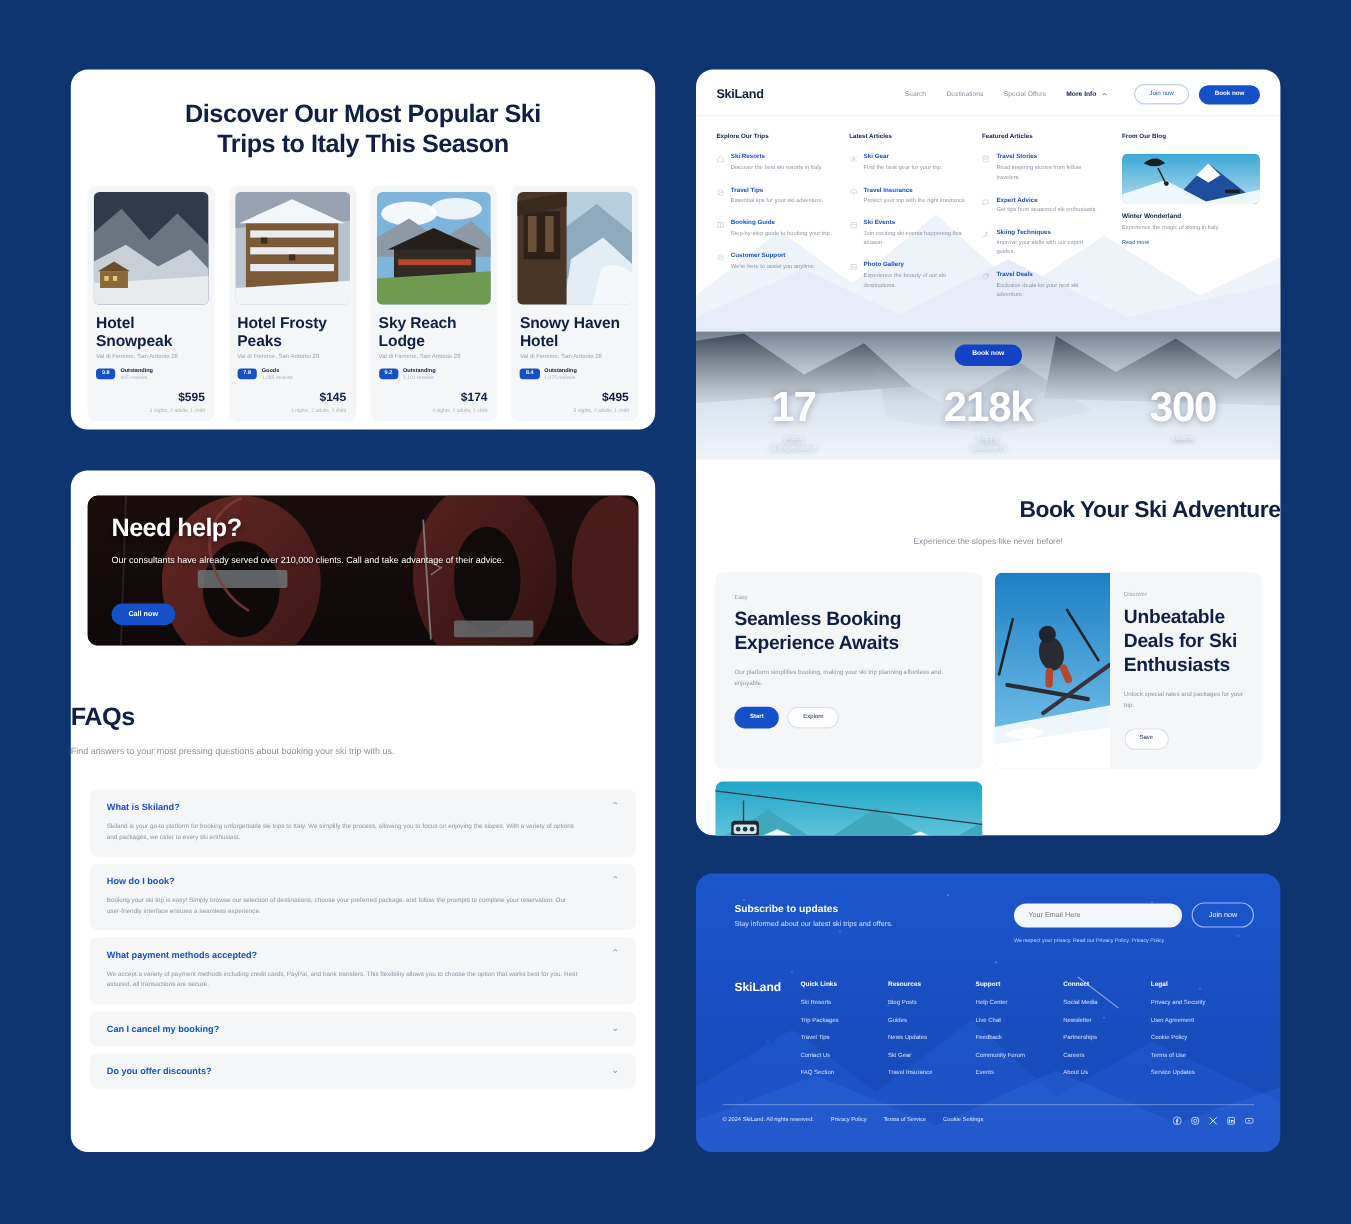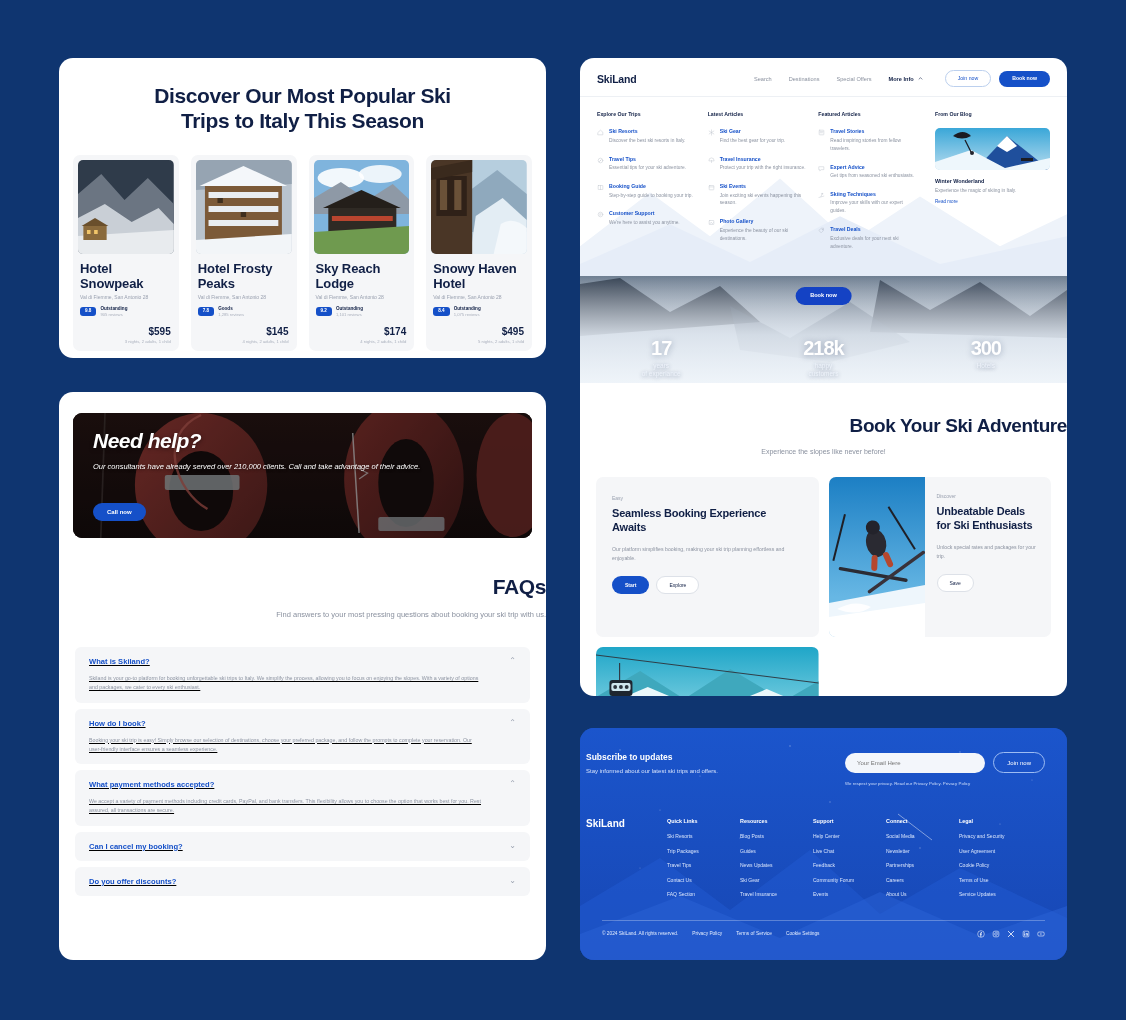--- a/index.html
+++ b/index.html
@@ -39,33 +39,33 @@
   .cbtn { width: 17px; height: 17px; border-radius: 50%; display: flex; align-items: center; justify-content: center; font-size: 7px; }
   .cbtn.prev { border: 1px solid #e2e4e9; color: #c2c6ce; }
   .cbtn.next { border: 1.2px solid #9fc0f0; color: #1550c8; box-shadow: 0 0 0 2px rgba(21,80,200,.10); }
 
   
   #panel-faq { left: 59px; top: 392px; width: 487px; height: 568px; }
   .help-banner {
     margin: 21px 14px 0 14px; height: 125px; border-radius: 9px; overflow: hidden;
     position: relative; background: #15100f;
   }
-  .help-inner { position: relative; z-index: 3; padding: 16px 0 0 20px; font-style: italic; }
+  .help-inner { position: relative; z-index: 3; padding: 16px 0 0 20px; }
   .help-title { color: #fff; font-size: 21px; font-weight: bold; letter-spacing: -0.5px; text-shadow: 0 1px 4px rgba(0,0,0,.5); }
   .help-sub { color: #fff; font-size: 7.5px; margin-top: 9px; text-shadow: 0 1px 3px rgba(0,0,0,.6); }
   .help-btn {
     position: absolute; left: 20px; bottom: 17px; z-index: 3;
     background: #1550c8; color: #fff; font-size: 6px; font-weight: bold;
     border-radius: 20px; padding: 6px 14px; border: none; line-height: 1;
   }
-  .faq-head { text-align: right; margin-top: 37px; }
+  .faq-head { text-align: left; margin-top: 48px; }
   .faq-h1 { font-size: 21px; font-weight: bold; color: #101f45; letter-spacing: -0.4px; }
   .faq-sub { font-size: 7.5px; color: #8a919f; margin-top: 11px; }
   .faq-list { margin: 28px 16px 0 16px; display: flex; flex-direction: column; gap: 6px; }
-  .faq-item { background: #f5f6f8; border-radius: 6px; padding: 10px 14px 10px 14px; position: relative; text-decoration: underline; }
+  .faq-item { background: #f5f6f8; border-radius: 6px; padding: 10px 14px 10px 14px; position: relative; }
   .faq-q { font-size: 7.6px; font-weight: bold; color: #1550c8; }
   .faq-a { font-size: 5.3px; line-height: 1.75; color: #8c93a1; margin-top: 8px; padding-right: 34px; }
   .faq-chev { position: absolute; right: 14px; top: 9px; font-size: 8px; color: #9aa1b0; }
 
   
   #panel-site { left: 580px; top: 58px; width: 487px; height: 638px; }
   .site-nav { display: flex; align-items: center; padding: 12px 17px 0 17px; }
   .brand { font-size: 10.5px; font-weight: bold; color: #101f45; letter-spacing: -0.2px; }
   .nav-links { margin-left: auto; display: flex; align-items: center; gap: 17px; }
   .nav-link { font-size: 5.6px; color: #8a919f; }
@@ -91,45 +91,45 @@
   .blog-more { font-size: 4.6px; color: #1550c8; margin-top: 6px; }
 
   .hero { position: relative; height: 107px; overflow: hidden; }
   .hero-book {
     position: absolute; left: 50%; transform: translateX(-50%); top: 11px; z-index: 4;
     background: #1442c4; color: #fff; font-size: 5.6px; font-weight: bold;
     border: none; border-radius: 20px; padding: 6px 15px; line-height: 1;
   }
   .stats { position: absolute; z-index: 4; bottom: 4px; left: 0; right: 0; display: flex; }
   .stat { flex: 1; text-align: center; }
-  .stat-n { color: #fff; font-size: 20px; font-weight: bold; letter-spacing: -1px; text-shadow: 0 1px 6px rgba(20,40,80,.35); }
+  .stat-n { color: #fff; font-size: 35px; font-weight: bold; letter-spacing: -1px; text-shadow: 0 1px 6px rgba(20,40,80,.35); }
   .stat-l { color: #eef3fb; font-size: 6.5px; line-height: 1.35; margin-top: 2px; text-shadow: 0 1px 4px rgba(20,40,80,.45); }
 
   .adv-head { text-align: center; padding-top: 32px; }
   .adv-h1 { font-size: 19px; font-weight: bold; color: #101f45; letter-spacing: -0.4px; text-align: right; }
   .adv-sub { font-size: 7px; color: #8a919f; margin-top: 11px; }
   .adv-grid { display: grid; grid-template-columns: 1fr 1fr; gap: 10px; padding: 22px 16px 0 16px; }
   .adv-card { background: #f5f6f8; border-radius: 7px; overflow: hidden; }
   .adv-card.pad { padding: 18px 16px; }
   .adv-eyebrow { font-size: 5px; color: #9aa1b0; }
-  .adv-title { font-size: 11px; font-weight: bold; color: #101f45; line-height: 1.25; margin-top: 6px; letter-spacing: -0.2px; }
+  .adv-title { font-size: 16px; font-weight: bold; color: #101f45; line-height: 1.25; margin-top: 6px; letter-spacing: -0.2px; }
   .adv-body { font-size: 5.2px; color: #8c93a1; line-height: 1.7; margin-top: 10px; }
   .adv-btns { display: flex; gap: 7px; margin-top: 14px; }
   .pill-solid { background: #1550c8; color: #fff; font-size: 5px; font-weight: bold; border: none; border-radius: 20px; padding: 6px 13px; line-height: 1; }
   .pill-out { background: #fff; color: #101f45; font-size: 5px; border: 1px solid #dde1e8; border-radius: 20px; padding: 5.5px 12px; line-height: 1; }
   .adv-split { display: flex; }
   .adv-split .pic { width: 96px; flex: 0 0 96px; position: relative; overflow: hidden; }
   .adv-split .txt { padding: 16px 12px; }
 
   
   #panel-footer {
     left: 580px; top: 728px; width: 487px; height: 232px;
     border-radius: 14px; overflow: hidden; position: absolute; background: #1a51c9;
   }
-  .ft-layer { position: relative; z-index: 3; padding: 24px 22px 0 6px; }
+  .ft-layer { position: relative; z-index: 3; padding: 24px 22px 0 32px; }
   .ft-sub-row { display: flex; align-items: flex-start; }
   .ft-sub-h { color: #fff; font-size: 8.5px; font-weight: bold; }
   .ft-sub-p { color: #d4e1fb; font-size: 6px; margin-top: 6px; }
   .ft-form-wrap { margin-left: auto; width: 200px; }
   .ft-form { display: flex; gap: 8px; align-items: center; }
   .ft-input {
     flex: 1; background: #f3f6fb; border: none; border-radius: 20px;
     padding: 7px 12px; font-size: 6px; color: #101f45;
     font-family: "Liberation Sans", sans-serif;
   }

